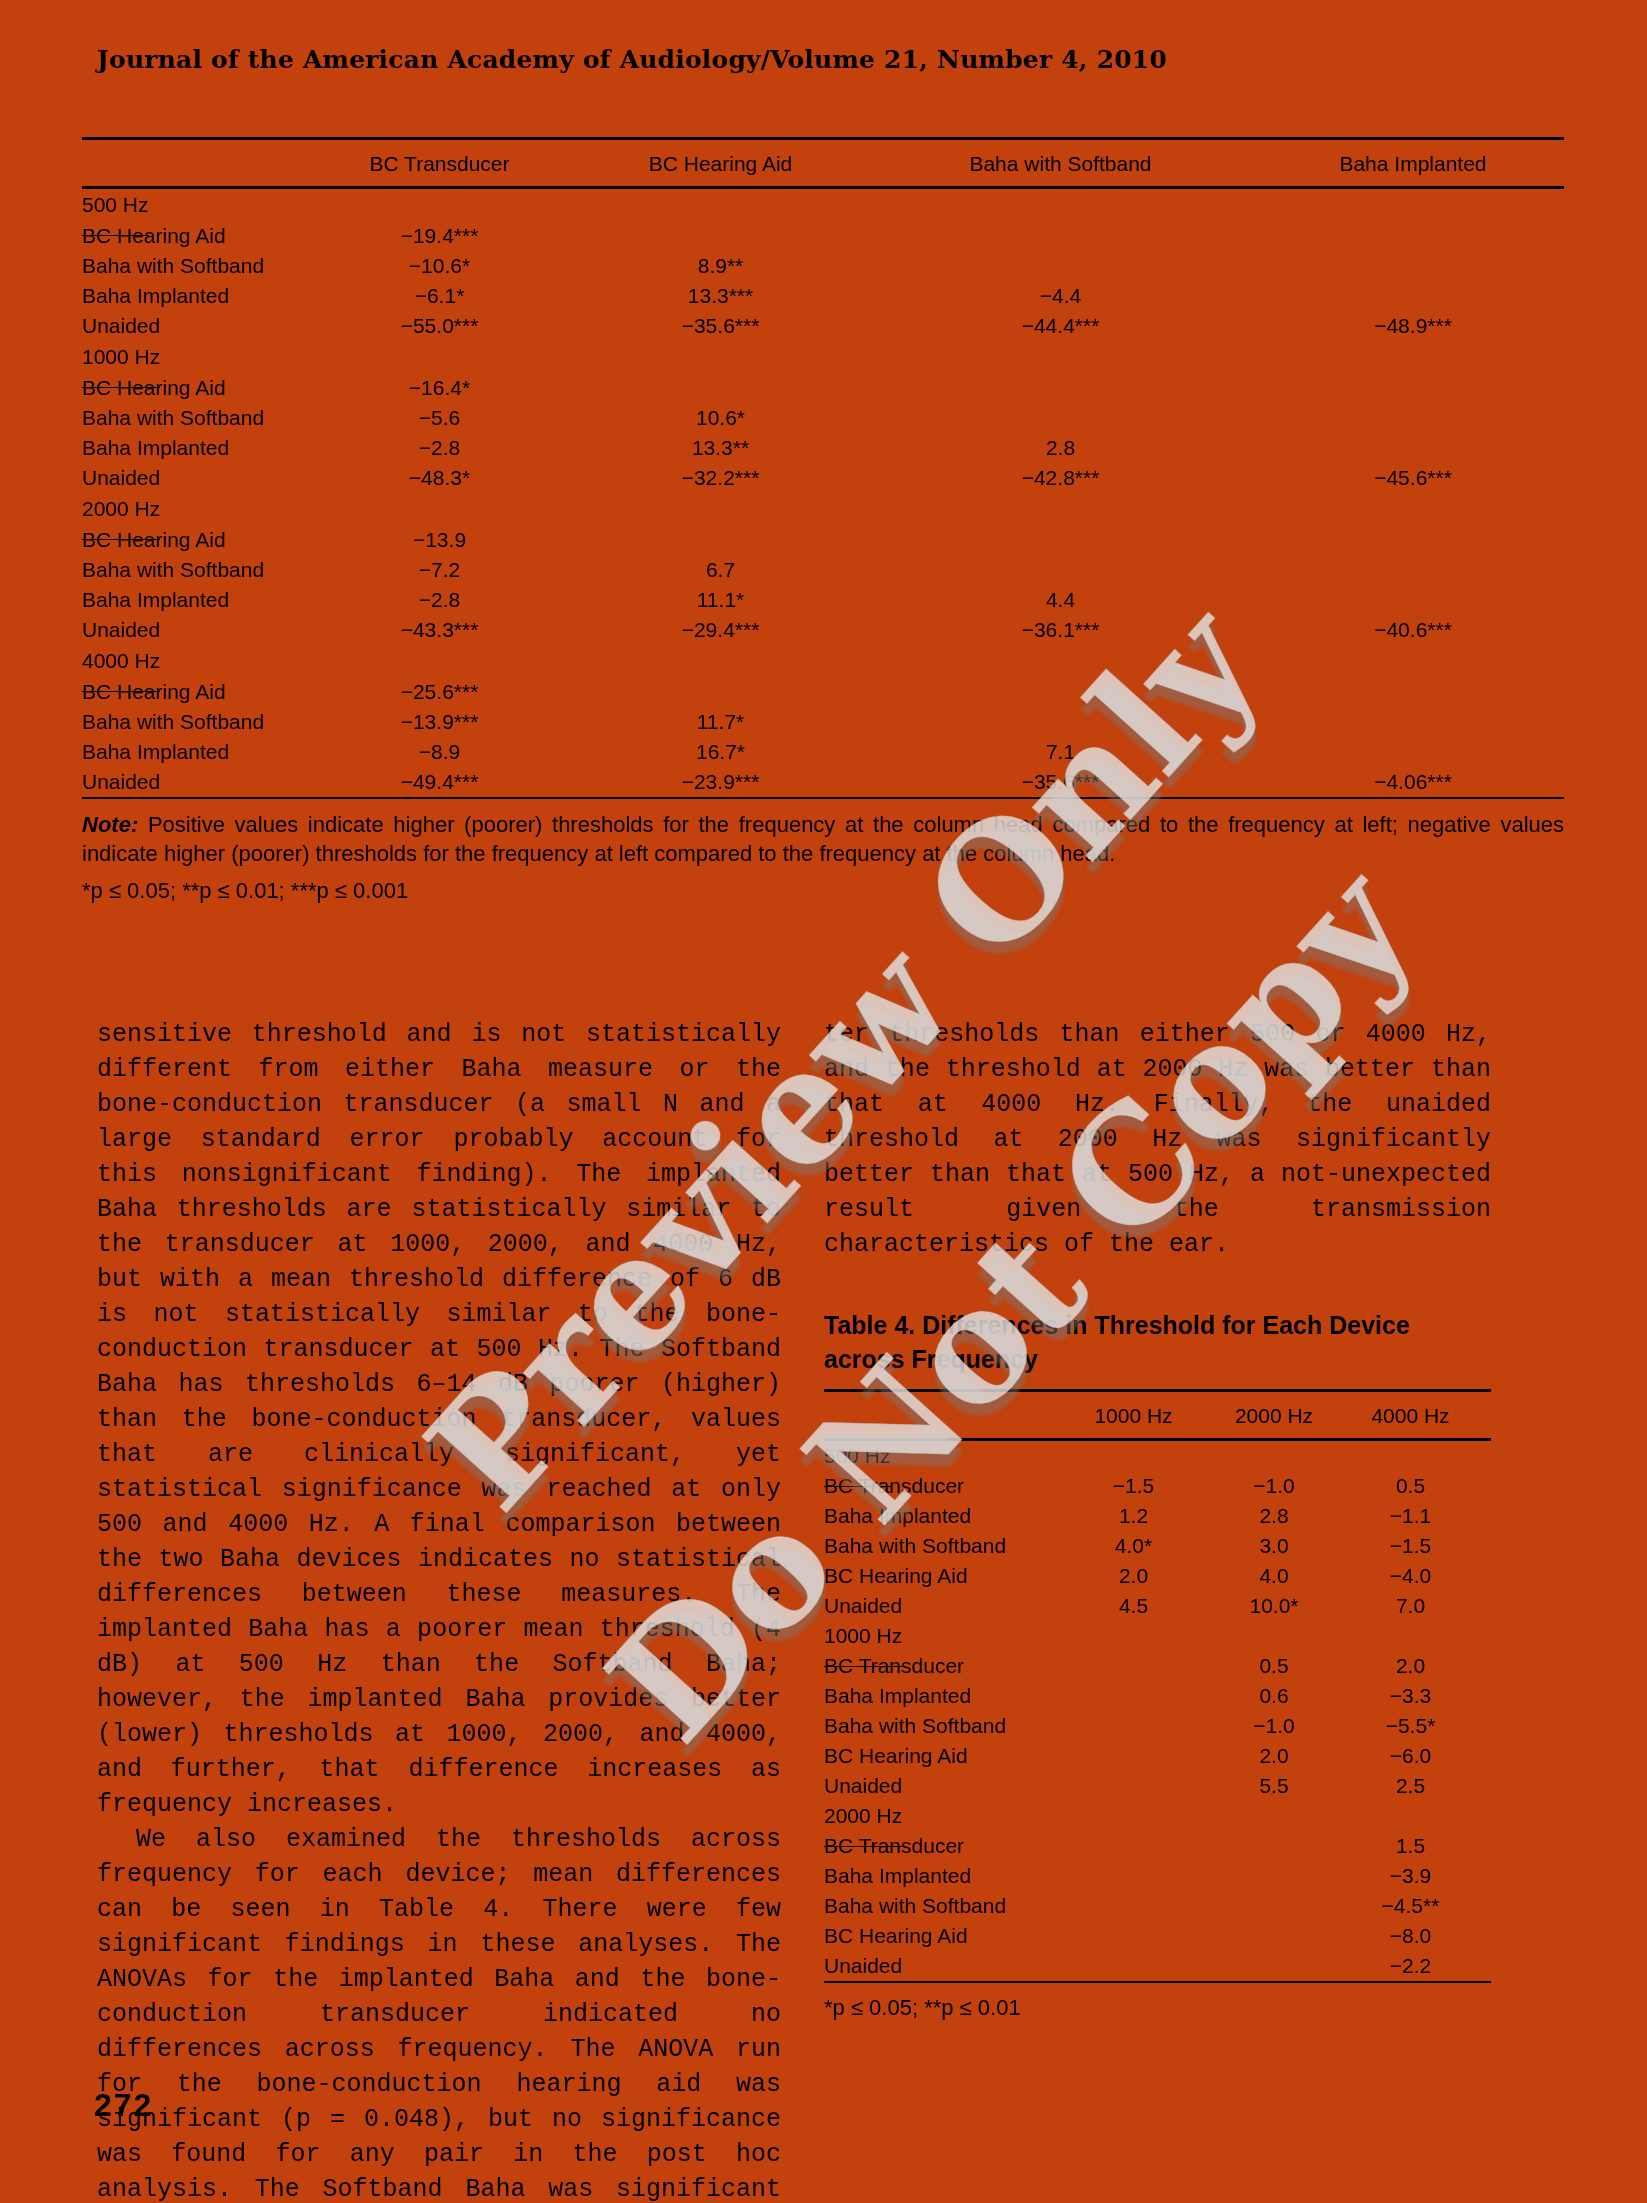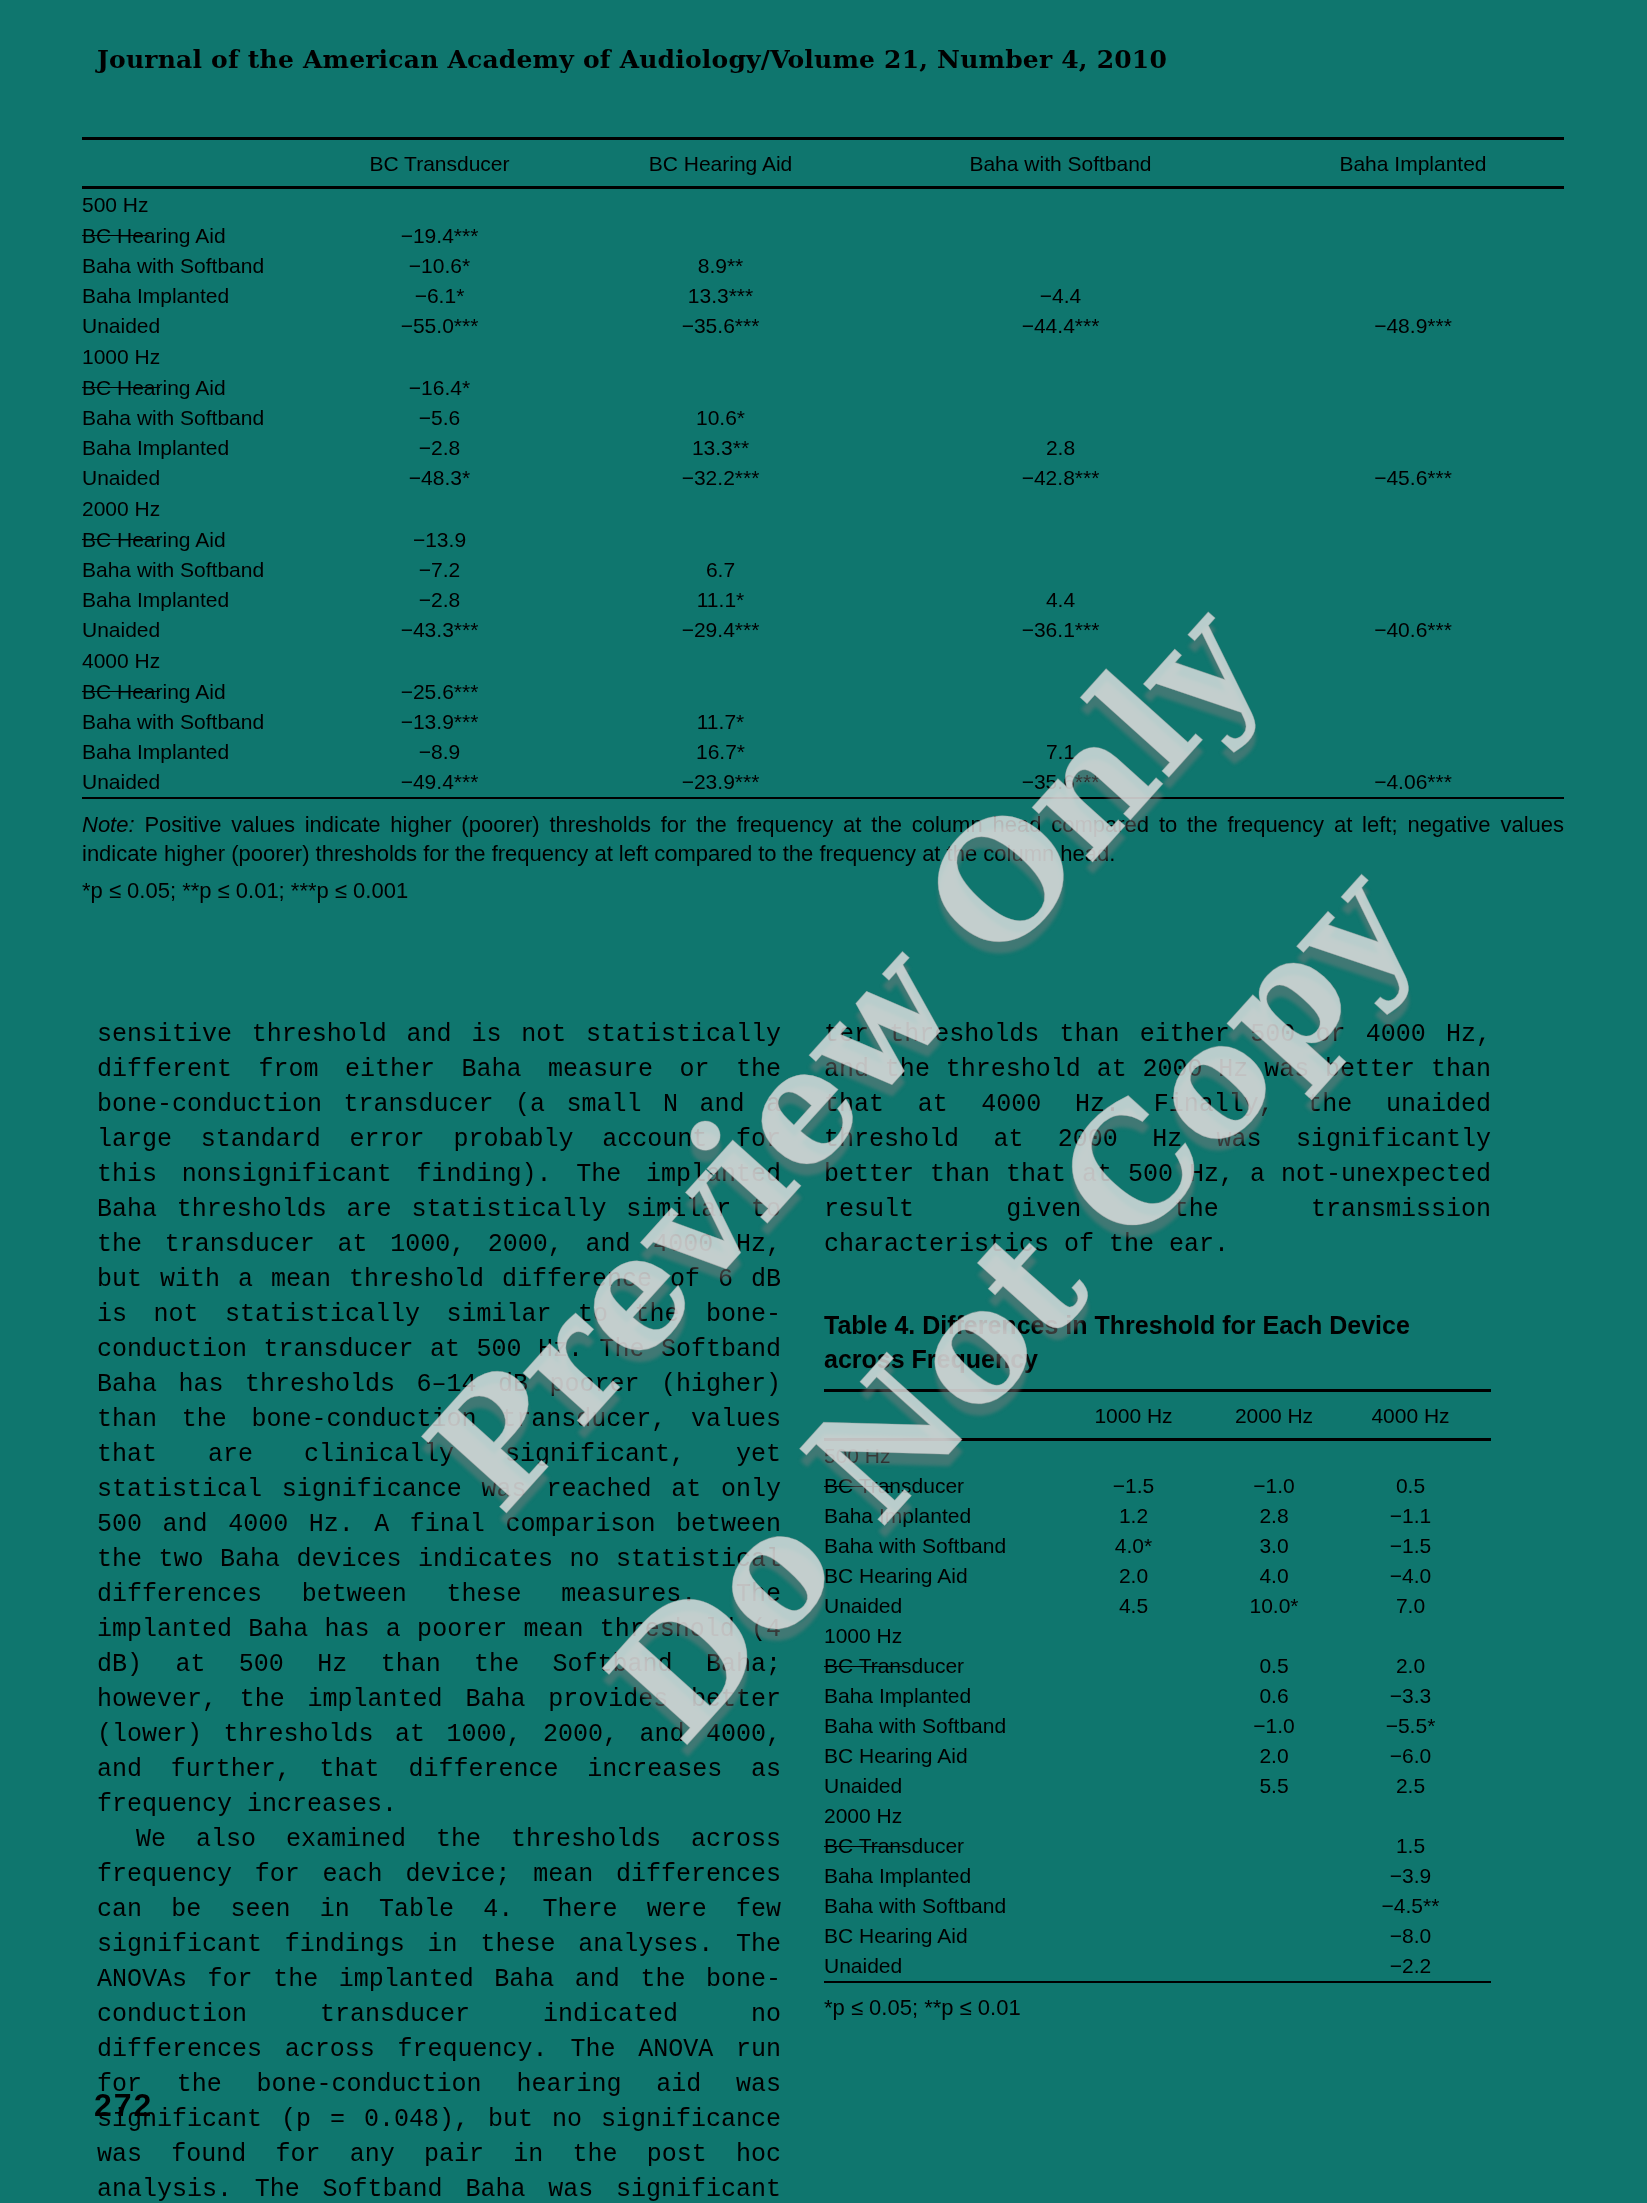--- a/index.html
+++ b/index.html
@@ -1,17 +1,17 @@
 <!DOCTYPE html>
 <html style="font-size:15px"><head>
 <meta charset="utf-8">
 <style>
   html,body{margin:0;padding:0;background:#888;}
   .page{
-    position:relative;width:1647px;height:2204px;background:#0f766e;
+    position:relative;width:1647px;height:2204px;background:#c2410c;
     margin:0 auto;color:#000;font-family:"Liberation Sans",sans-serif;overflow:hidden;
   }
   
   .journal-header{
     position:absolute;left:97px;top:45px;
     font-family:"DejaVu Serif",serif;font-weight:bold;font-size:25px;letter-spacing:0.2px;
   }
   
   .tbl-title{font-size:25px;font-weight:bold;line-height:34px;margin:0 0 15px 0;}
   table.data{width:100%;border-collapse:collapse;table-layout:fixed;font-size:21px;
@@ -19,21 +19,21 @@
   table.data thead th{font-weight:normal;text-align:center;vertical-align:middle;
     padding:12px 0 10.3px 0;border-bottom:3.7px solid #000;}
   table.data td{padding:0;height:30px;vertical-align:middle;overflow:visible;white-space:nowrap;}
   td.lbl{text-align:left;}
   td.val{text-align:center;}
   tr.freq td{height:32px;}
   .u{border-bottom:1.9px solid #000;padding-bottom:19px;}
   
   #table3{position:absolute;left:82px;top:137px;width:1482px;}
   .note{margin-top:11.2px;font-size:22px;line-height:29px;text-align:justify;}
-  .note .it{font-style:italic;}
+  .note .it{font-style:italic;font-weight:bold;}
   .signote{font-size:22px;line-height:29px;margin-top:7.5px;}
   
   .bodycol{position:absolute;font-family:Liberation Mono, monospace;font-size:25px;line-height:35px;
     text-align:justify;}
   #col-left{left:97px;top:1017px;width:684px;}
   #col-right{left:824px;top:1017px;width:667px;}
   .bodycol p{margin:0;}
   .bodycol p.indent{text-indent:39px;}
   
   #table4{position:absolute;left:824px;top:1308px;width:667px;}

